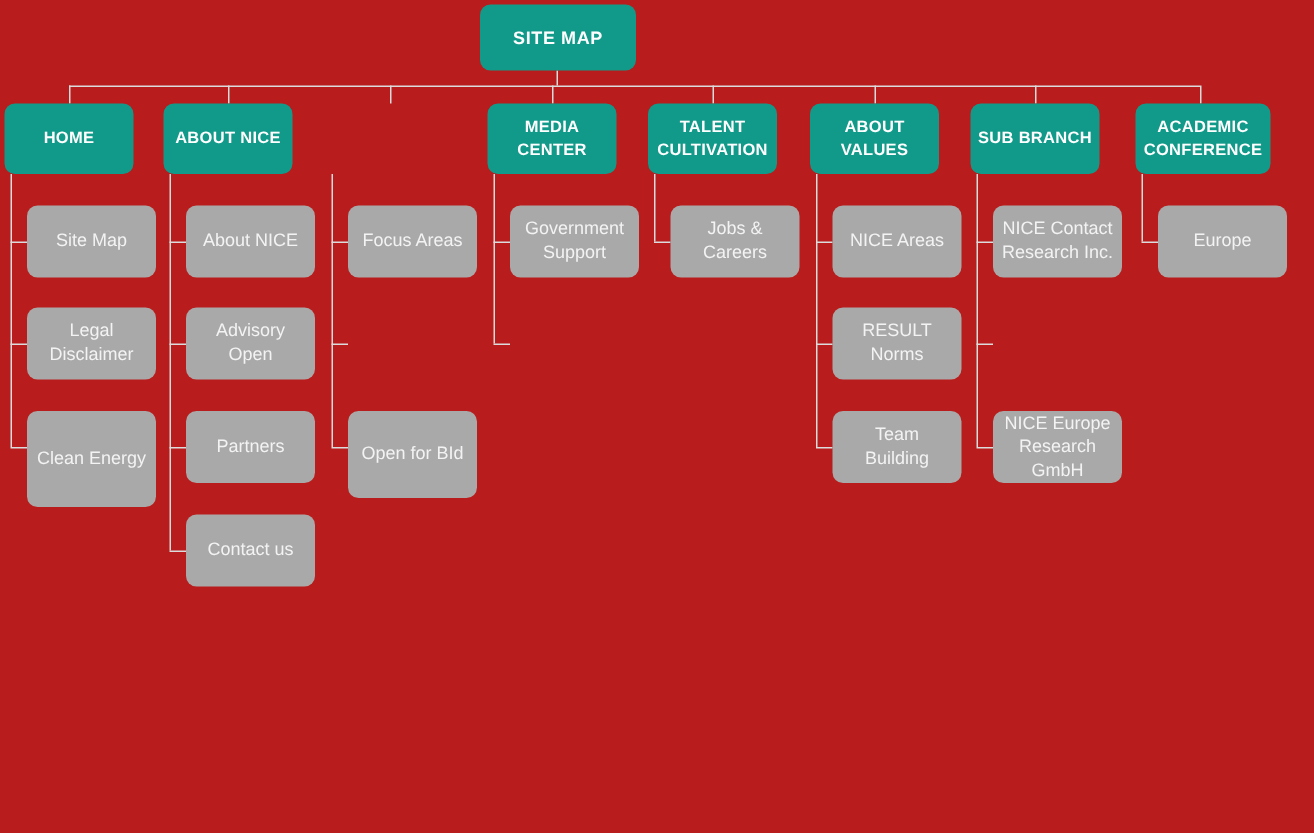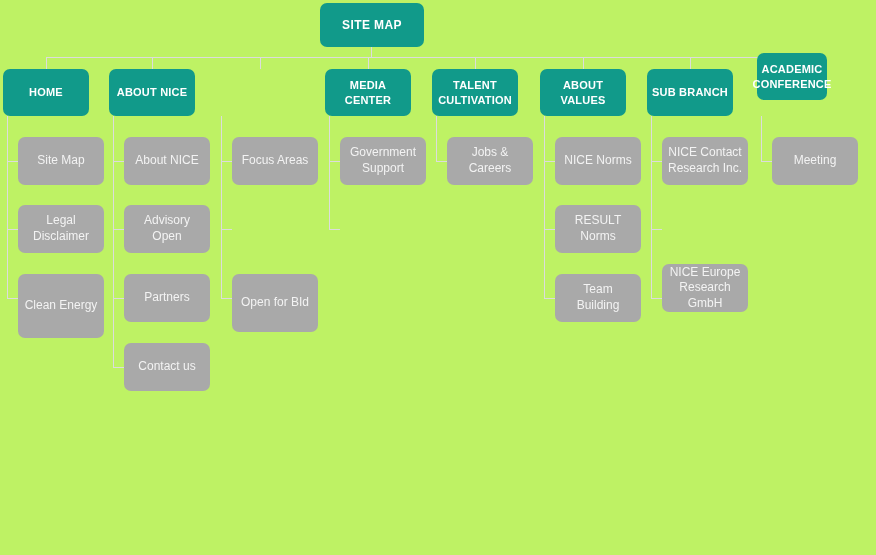--- a/index.html
+++ b/index.html
@@ -1,20 +1,20 @@
 <!DOCTYPE html>
 <html><head>
 <meta charset="utf-8">
 <style>
   html, body { margin: 0; padding: 0; background: #ffffff; }
   .canvas {
     position: relative;
     width: 876px;
     height: 555px;
-    background: #bef264;
+    background: #b91c1c;
     font-family: "Liberation Sans", sans-serif;
     overflow: hidden;
     text-decoration: underline;
   }
   .line {
     position: absolute;
     background: #dcdcdc;
   }
   .node {
     position: absolute;
@@ -108,21 +108,21 @@
   <div class="node teal" style="left:432px;top:69px;width:86px;height:47px">
     <span class="lbl">TALENT
 CULTIVATION</span>
   </div>
   <div class="node teal" style="left:540px;top:69px;width:86px;height:47px">
     <span class="lbl">ABOUT VALUES</span>
   </div>
   <div class="node teal" style="left:647px;top:69px;width:86px;height:47px">
     <span class="lbl">SUB BRANCH</span>
   </div>
-  <div class="node teal" style="left:757px;top:53px;width:70px;height:47px">
+  <div class="node teal" style="left:757px;top:69px;width:90px;height:47px">
     <span class="lbl">ACADEMIC
 CONFERENCE</span>
   </div>
 
   <div class="node gray" style="left:18px;top:137px;width:86px;height:48px">
     <span class="lbl">Site Map</span>
   </div>
   <div class="node gray" style="left:18px;top:205px;width:86px;height:48px">
     <span class="lbl">Legal
 Disclaimer</span>
@@ -156,37 +156,37 @@
     <span class="lbl">Government
 Support</span>
   </div>
 
   <div class="node gray" style="left:447px;top:137px;width:86px;height:48px">
     <span class="lbl">Jobs &amp;
 Careers</span>
   </div>
 
   <div class="node gray" style="left:555px;top:137px;width:86px;height:48px">
-    <span class="lbl">NICE Norms</span>
+    <span class="lbl">NICE Areas</span>
   </div>
   <div class="node gray" style="left:555px;top:205px;width:86px;height:48px">
     <span class="lbl">RESULT
 Norms</span>
   </div>
   <div class="node gray" style="left:555px;top:274px;width:86px;height:48px">
     <span class="lbl">Team
 Building</span>
   </div>
 
   <div class="node gray" style="left:662px;top:137px;width:86px;height:48px">
     <span class="lbl">NICE Contact
 Research Inc.</span>
   </div>
-  <div class="node gray" style="left:662px;top:264px;width:86px;height:48px">
+  <div class="node gray" style="left:662px;top:274px;width:86px;height:48px">
     <span class="lbl">NICE Europe
 Research GmbH</span>
   </div>
 
   <div class="node gray" style="left:772px;top:137px;width:86px;height:48px">
-    <span class="lbl">Meeting</span>
+    <span class="lbl">Europe</span>
   </div>
 
 </div>
 
 </body></html>

